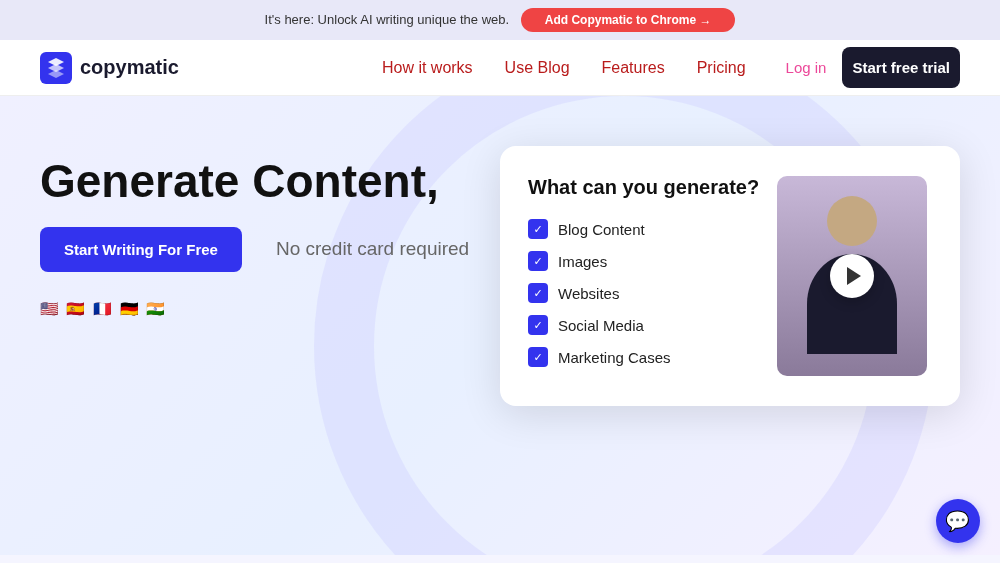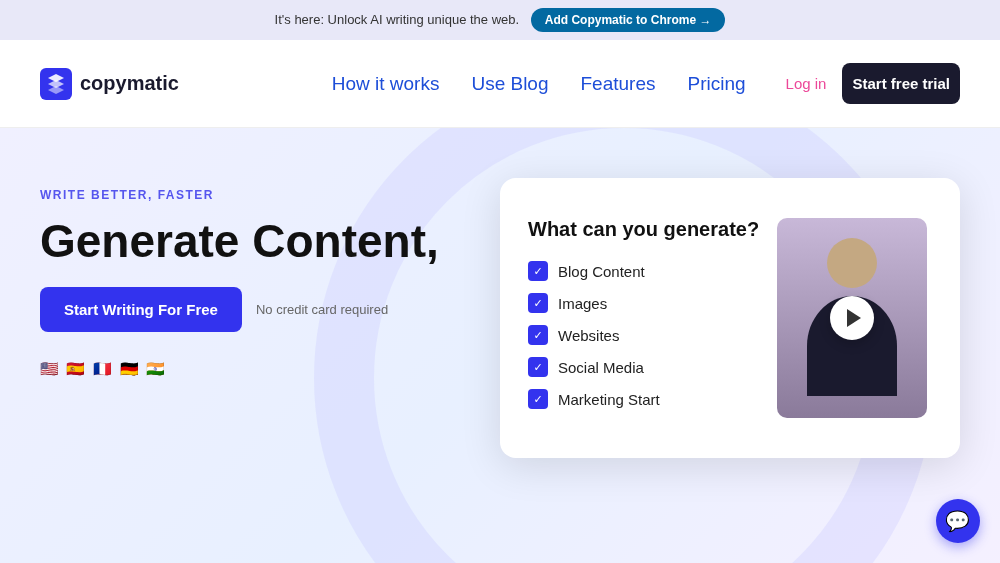--- a/index.html
+++ b/index.html
@@ -7,39 +7,39 @@
 
     
     .top-banner {
       background: #e8e8f8;
       text-align: center;
       padding: 8px 16px;
       font-size: 13px;
       color: #333;
     }
     .top-banner .chrome-btn {
-      background: #0369a1;
+      background: #ef4444;
       color: white;
-      padding: 5px 14px;
+      padding: 5px 24px;
       border-radius: 20px;
       font-size: 12px;
       font-weight: 600;
       margin-left: 8px;
       cursor: pointer;
       border: none;
       display: inline-block;
     }
 
     
     .navbar {
       background: white;
       display: flex;
       align-items: center;
       padding: 0 40px;
-      height: 88px;
+      height: 56px;
       border-bottom: 1px solid #eee;
     }
     .logo {
       display: flex;
       align-items: center;
       gap: 8px;
       font-size: 20px;
       font-weight: 700;
       color: #1a1a2e;
       text-decoration: none;
@@ -49,22 +49,22 @@
       height: 32px;
     }
     .nav-links {
       display: flex;
       gap: 32px;
       margin-left: auto;
       margin-right: 40px;
     }
     .nav-links a {
       text-decoration: none;
-      color: #1d4ed8;
-      font-size: 19px;
+      color: #b91c1c;
+      font-size: 16px;
       font-weight: 500;
     }
     .nav-actions {
       display: flex;
       align-items: center;
       gap: 16px;
     }
     .login-btn {
       background: none;
       border: none;
@@ -130,35 +130,35 @@
     .subtext {
       font-size: 14.5px;
       color: #555;
       line-height: 1.6;
       max-width: 400px;
       margin-bottom: 28px;
     }
     .cta-row {
       display: flex;
       align-items: center;
-      gap: 14px;
+      gap: 34px;
       margin-bottom: 28px;
     }
     .cta-btn {
       background: #3333ee;
       color: white;
       border: none;
       padding: 14px 24px;
       border-radius: 8px;
       font-size: 15px;
       font-weight: 700;
       cursor: pointer;
     }
     .no-cc {
-      font-size: 13px;
+      font-size: 19px;
       color: #666;
     }
     .available-row {
       display: flex;
       align-items: center;
       gap: 8px;
       font-size: 13px;
       color: #555;
       flex-wrap: wrap;
     }
@@ -173,21 +173,21 @@
 
     
     .right-col {
       width: 460px;
       padding-top: 10px;
       z-index: 2;
     }
     .gen-card {
       background: white;
       border-radius: 16px;
-      padding: 40px 28px;
+      padding: 30px 28px;
       box-shadow: 0 8px 40px rgba(0,0,0,0.12);
       display: flex;
       gap: 12px;
       position: relative;
     }
     .card-left {
       flex: 1;
     }
     .card-title {
       font-size: 20px;
@@ -318,21 +318,20 @@
     <a class="nav-link" href="#">Pricing</a>
   </div>
   <div class="nav-actions">
     <button class="login-btn">Log in</button>
     <button class="trial-btn">Start free trial</button>
   </div>
 </nav>
 
 <div class="main">
   <div class="left-col">
-    <div class="tagline">WRITE BETTER, FASTER</div>
     <div class="headline">
       <span>Generate Content,</span><br>
     </div>
     <div class="cta-row">
       <button class="cta-btn">Start Writing For Free</button>
       <span class="no-cc">No credit card required</span>
     </div>
     <div class="available-row">
 
       <div class="lang-item">
@@ -375,21 +374,21 @@
           <li>
             <div class="check-box">✓</div>
             <span>Websites</span>
           </li>
           <li>
             <div class="check-box">✓</div>
             <span>Social Media</span>
           </li>
           <li>
             <div class="check-box">✓</div>
-            <span>Marketing Start</span>
+            <span>Marketing Cases</span>
           </li>
         </ul>
       </div>
       <div class="card-right">
         <div class="person-img">
           <div class="person-head"></div>
           <div class="person-body"></div>
         </div>
         <div class="play-btn">
           <div class="play-triangle"></div>

